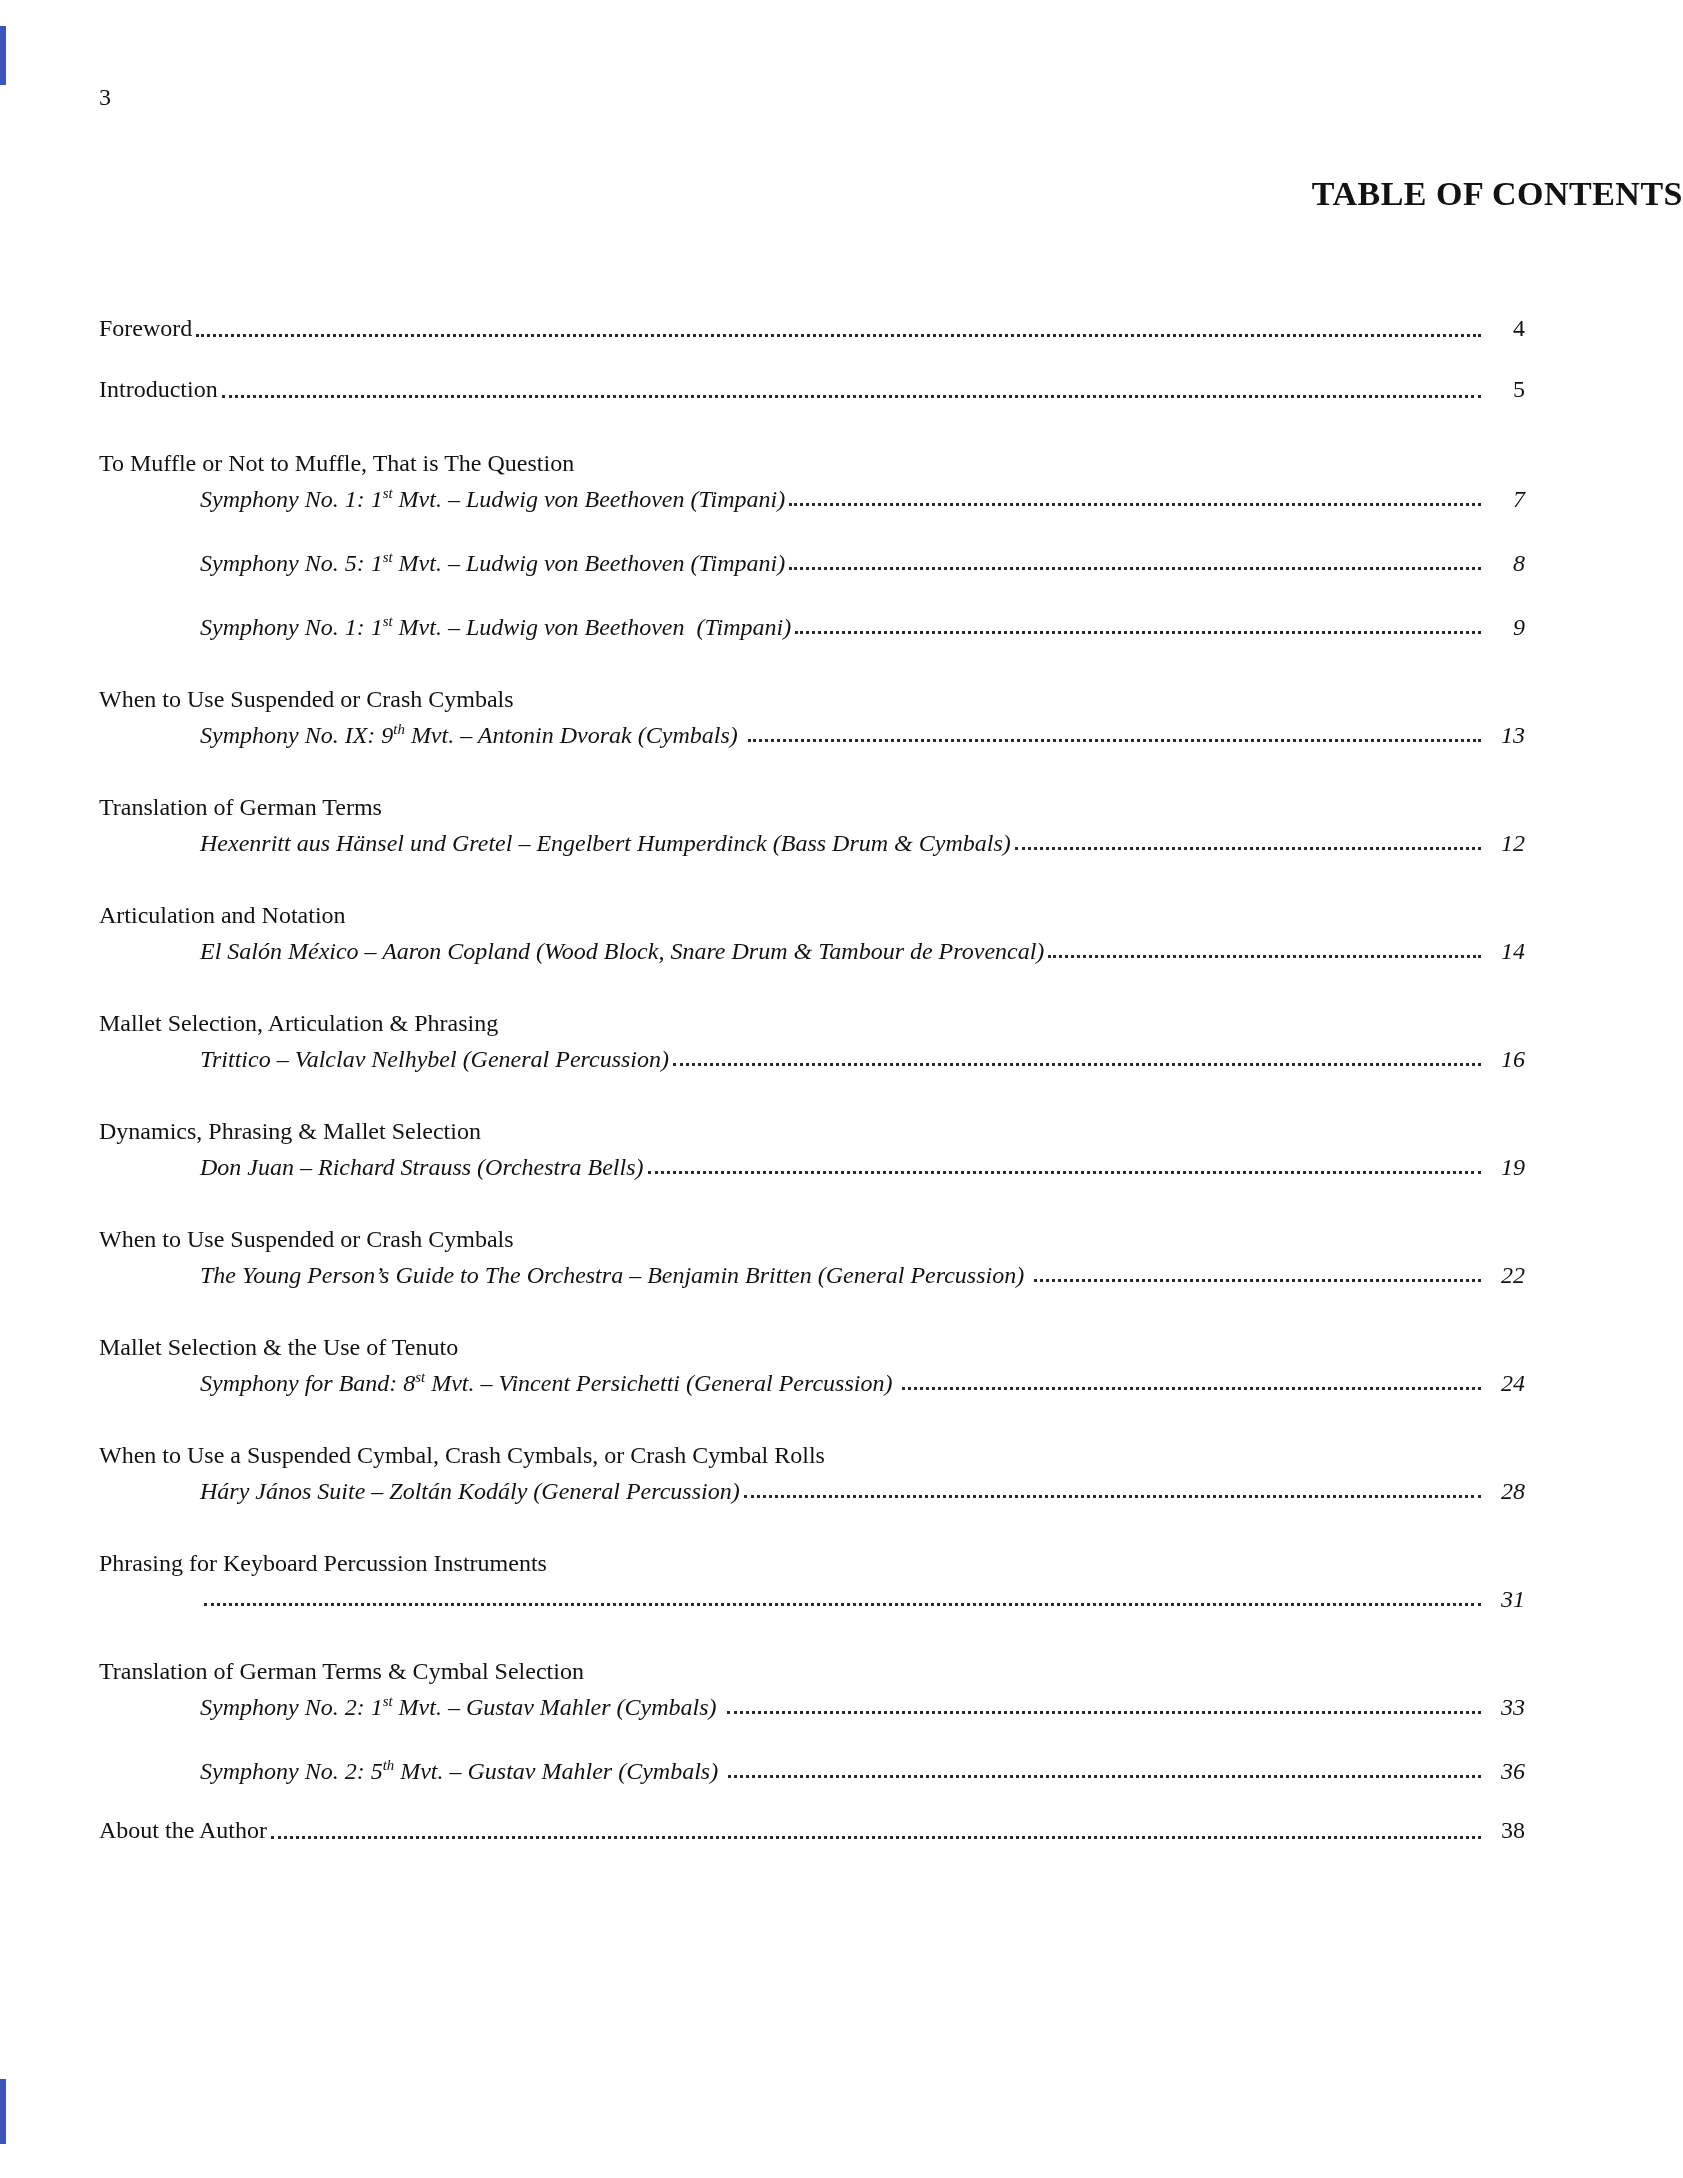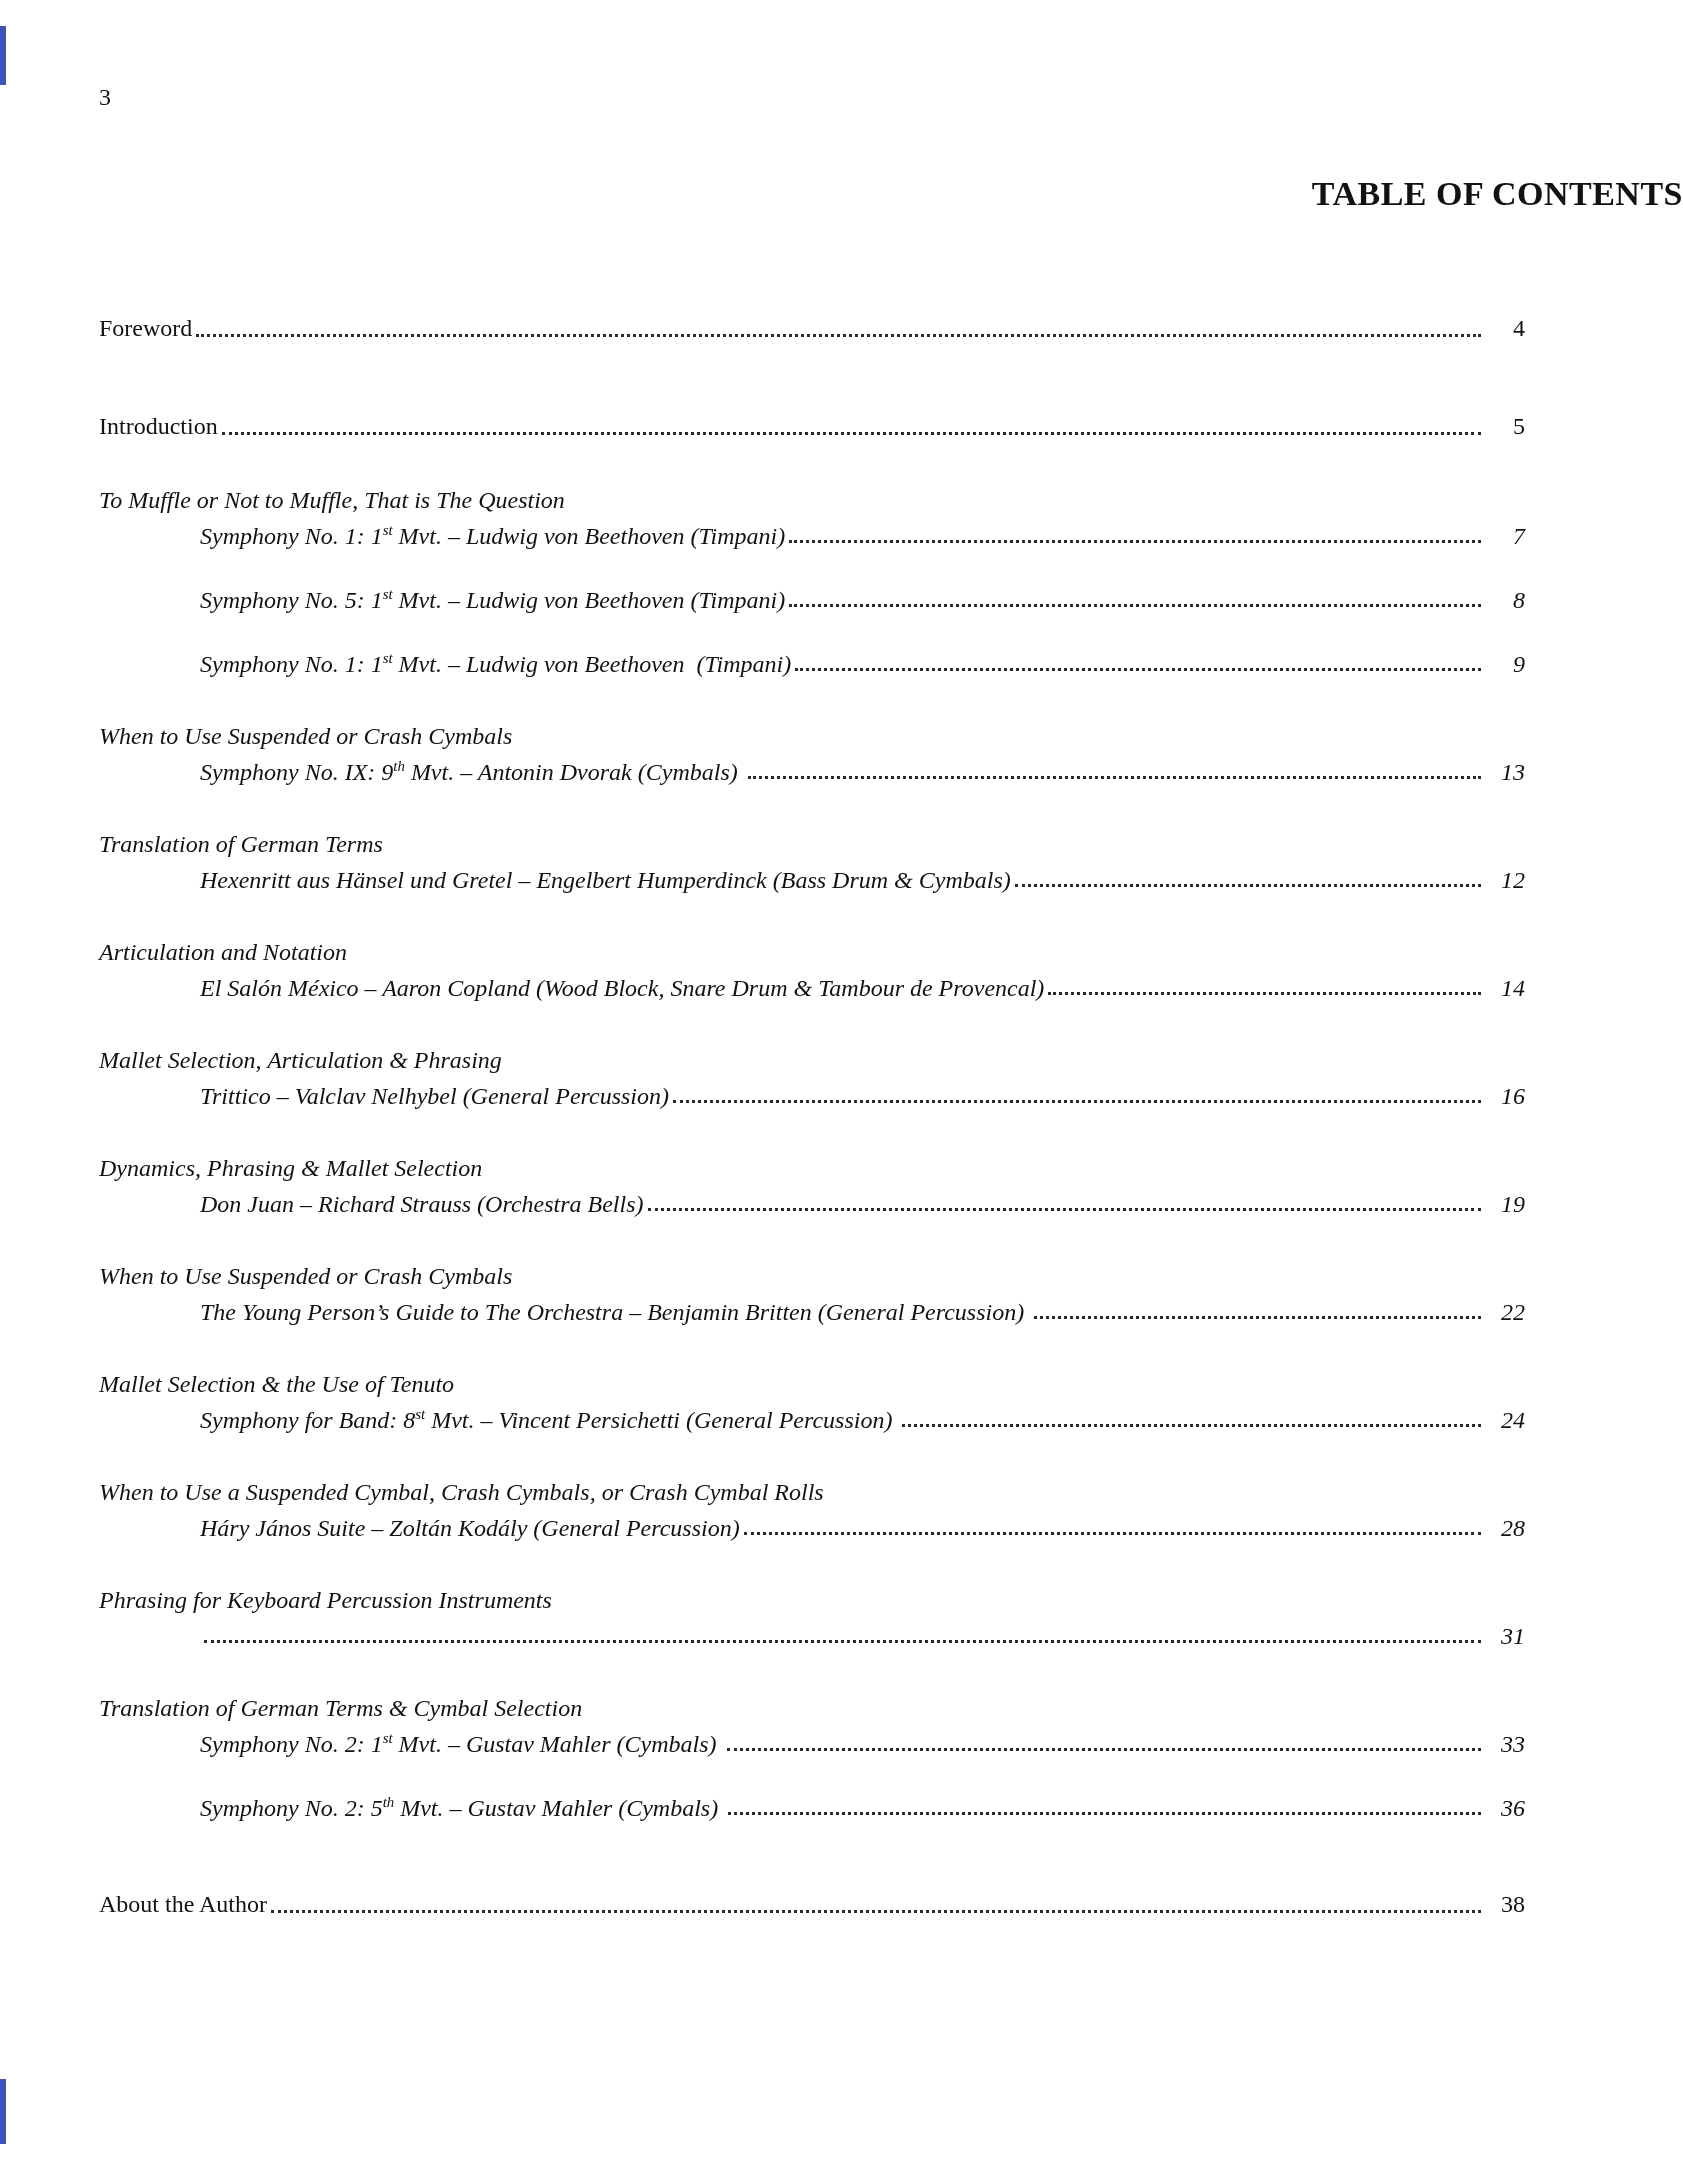--- a/index.html
+++ b/index.html
@@ -30,27 +30,26 @@
   }
   .toc { width: 100%; }
   .row {
     display: flex;
     width: 100%;
   }
   .row .label { white-space: pre-wrap; }
   .row.top {
     font-size: 24px;
     line-height: 30px;
-    margin-top: 68px;
+    margin-top: 31px;
   }
   .row.section {
     font-size: 24px;
     line-height: 30px;
     margin-top: 44px;
-    font-style: italic;
   }
   .row.sub {
     font-size: 24px;
     line-height: 26px;
     margin-top: 38px;
     padding-left: 101px;
     font-style: italic;
   }
   .row.section + .row.sub { margin-top: 8px; }
   .row:first-child { margin-top: 0; }

